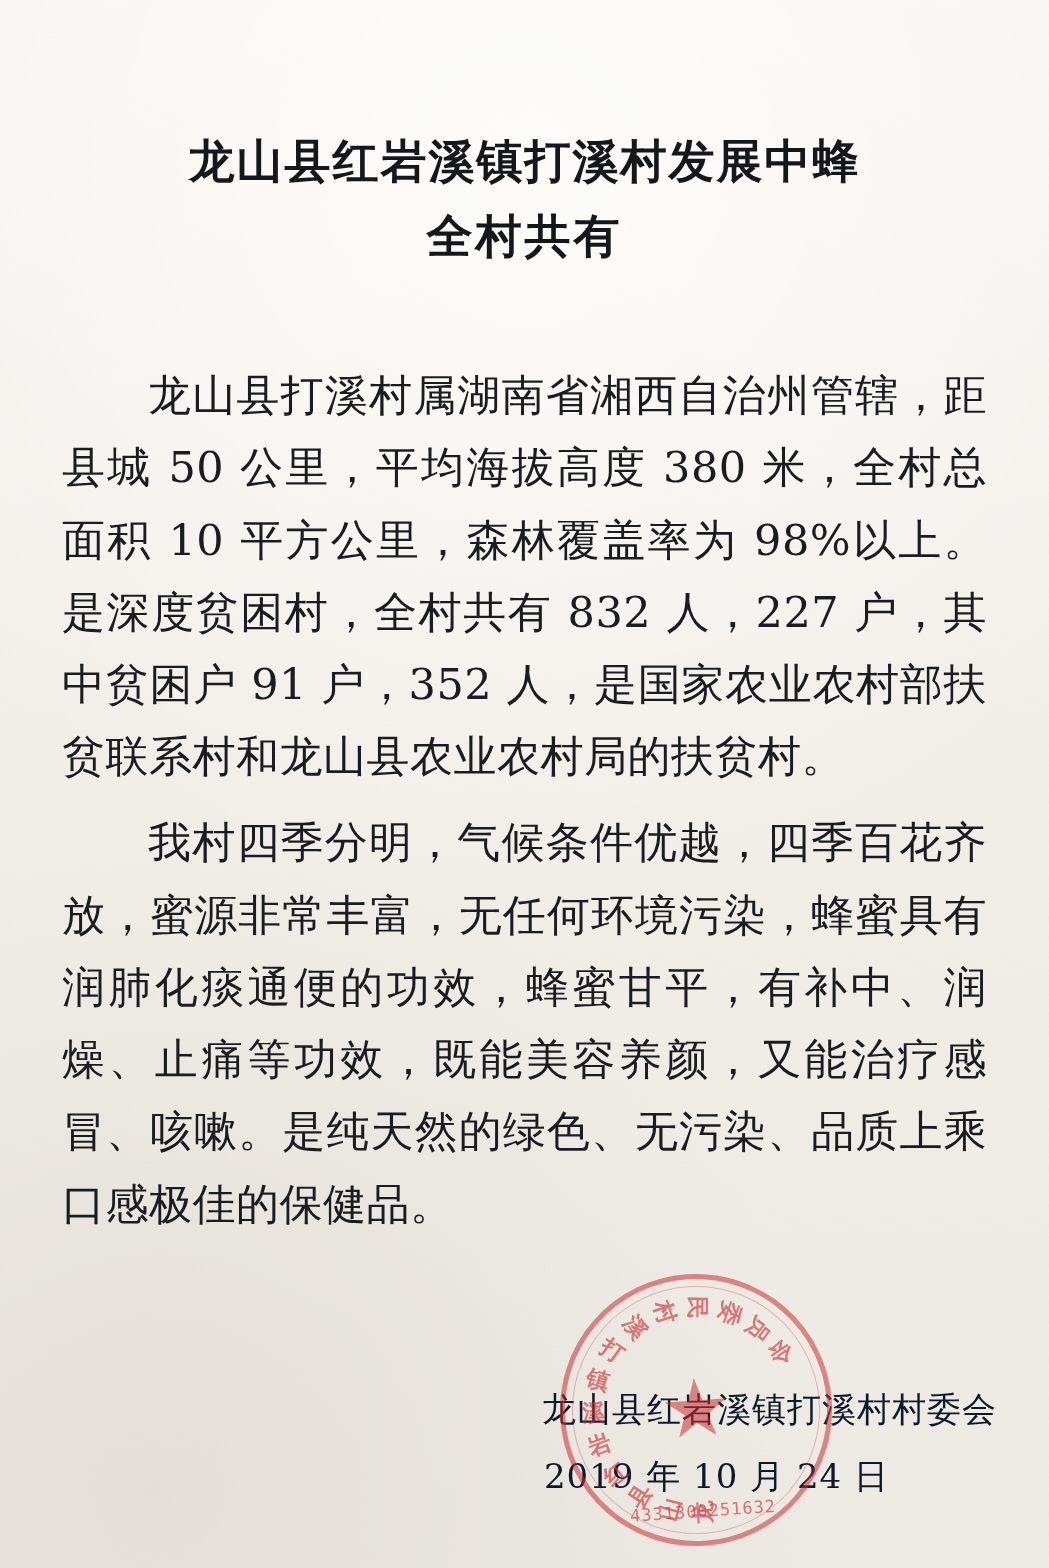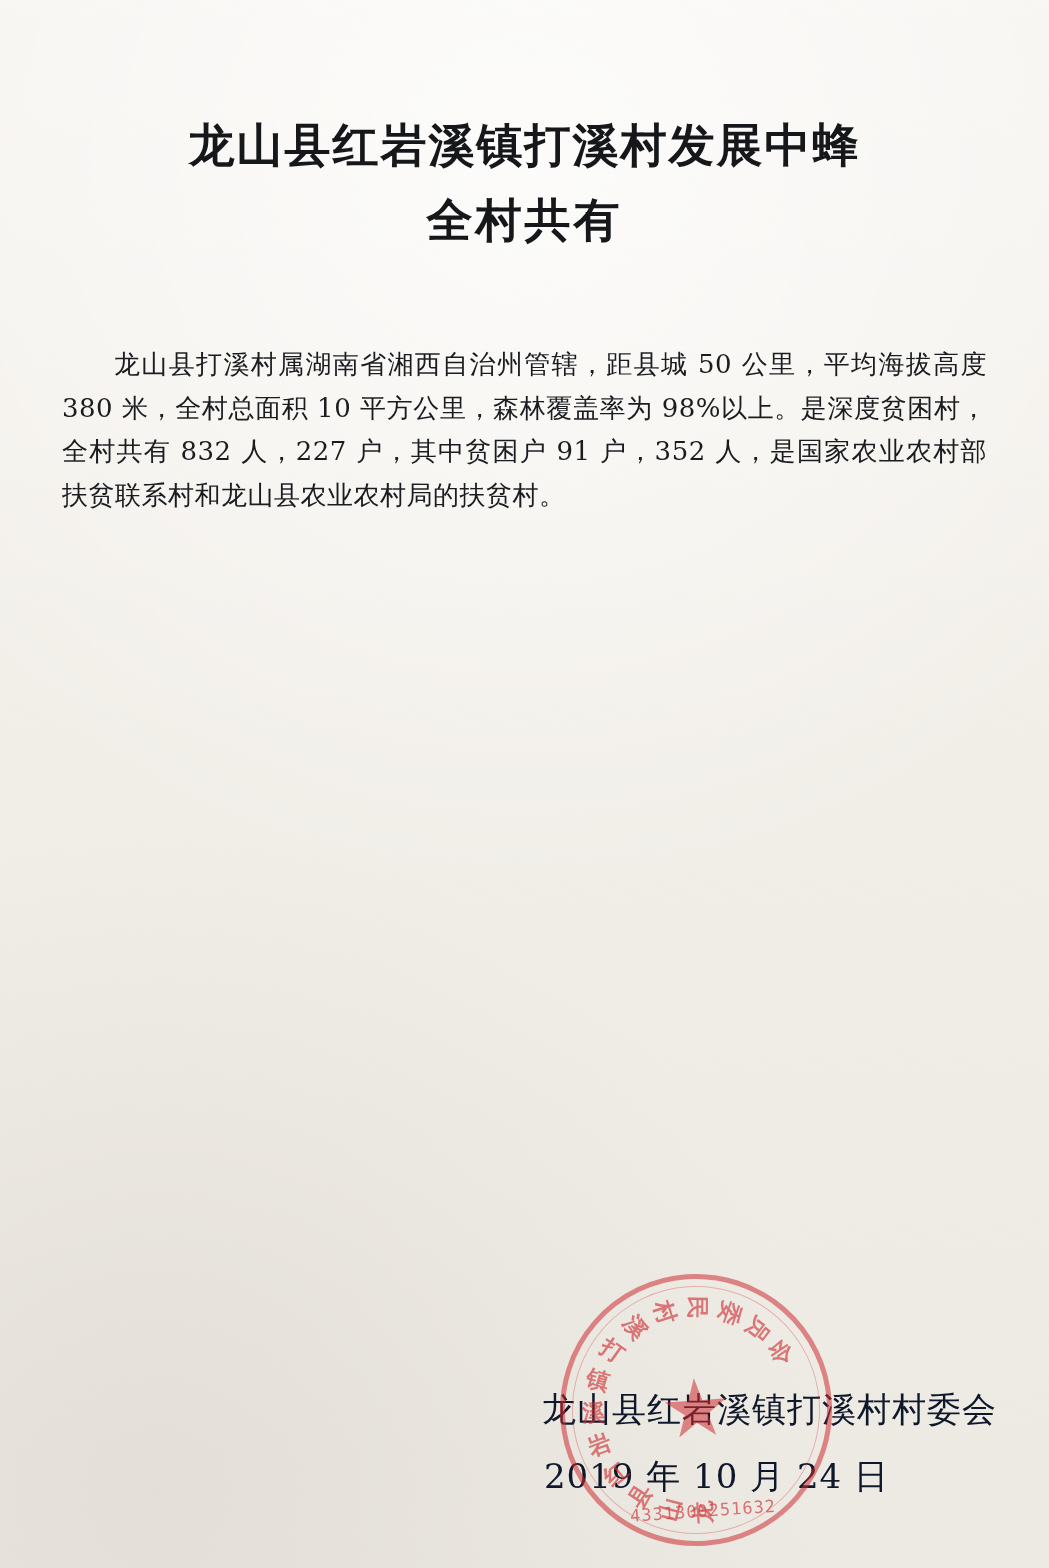--- a/index.html
+++ b/index.html
@@ -36,21 +36,21 @@
   }
 
   .content {
     position: absolute;
     inset: 0;
     padding: 0 40px;
     box-sizing: border-box;
   }
 
   .doc-title {
-    margin: 0;
+    margin: 16px;
     padding-top: 108px;
     text-align: center;
     font-size: 46px;
     line-height: 1.62;
     letter-spacing: 2px;
     font-weight: 700;
     color: #15171a;
     font-family: "DejaVu Serif", "Liberation Serif", serif;
   }
   .title-line {
@@ -60,21 +60,21 @@
     letter-spacing: 3px;
   }
 
   .body-block {
     margin-top: 86px;
     padding: 0 22px;
   }
 
   .para {
     margin: 0 0 4px 0;
-    font-size: 26px;
+    font-size: 43px;
     line-height: 1.68;
     color: #1a1c20;
     text-align: justify;
     text-justify: inter-character;
     text-indent: 2em;
     letter-spacing: 0.5px;
   }
   .para + .para {
     margin-top: 14px;
   }
@@ -166,20 +166,21 @@
 
 <div class="content">
 
   <h1 class="doc-title">
     <span class="title-line first">龙山县红岩溪镇打溪村发展中蜂</span>
     <span class="title-line second">全村共有</span>
   </h1>
 
   <div class="body-block">
     <p class="para">龙山县打溪村属湖南省湘西自治州管辖，距县城 50 公里，平均海拔高度 380 米，全村总面积 10 平方公里，森林覆盖率为 98%以上。是深度贫困村，全村共有 832 人，227 户，其中贫困户 91 户，352 人，是国家农业农村部扶贫联系村和龙山县农业农村局的扶贫村。</p>
+    <p class="para">我村四季分明，气候条件优越，四季百花齐放，蜜源非常丰富，无任何环境污染，蜂蜜具有润肺化痰通便的功效，蜂蜜甘平，有补中、润燥、止痛等功效，既能美容养颜，又能治疗感冒、咳嗽。是纯天然的绿色、无污染、品质上乘口感极佳的保健品。</p>
   </div>
 
   <div class="signature-area">
     <div class="sign-org">龙山县红岩溪镇打溪村村委会</div>
     <div class="sign-date">2019 年 10 月 24 日</div>
   </div>
 
   <div class="seal">
     <div class="inner-ring"></div>
     <div class="arc-text" id="seal-arc">

